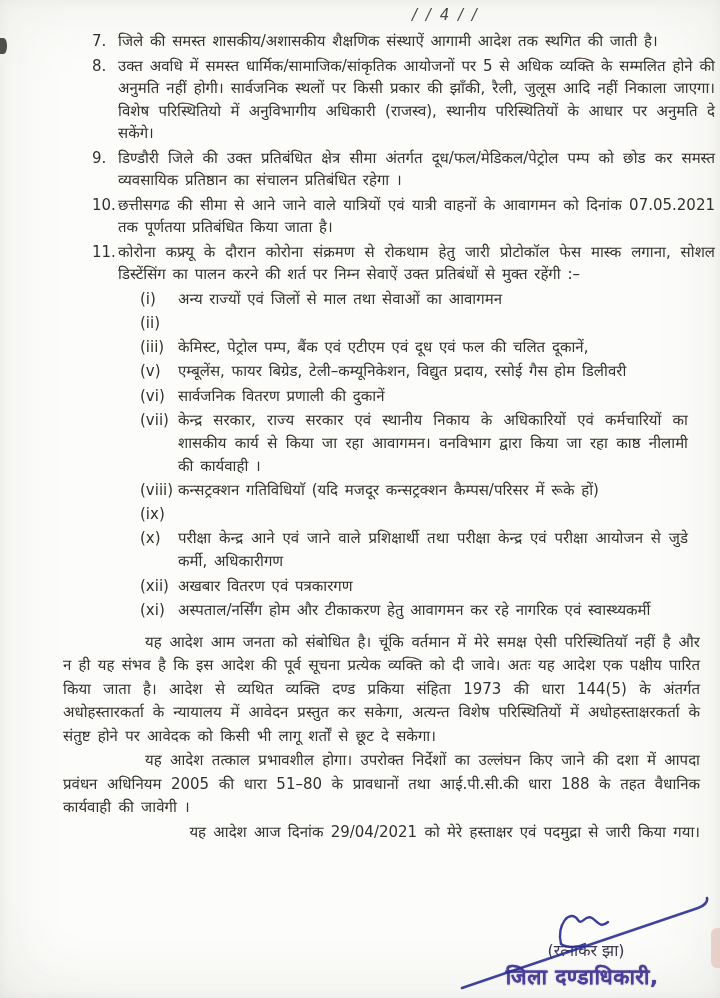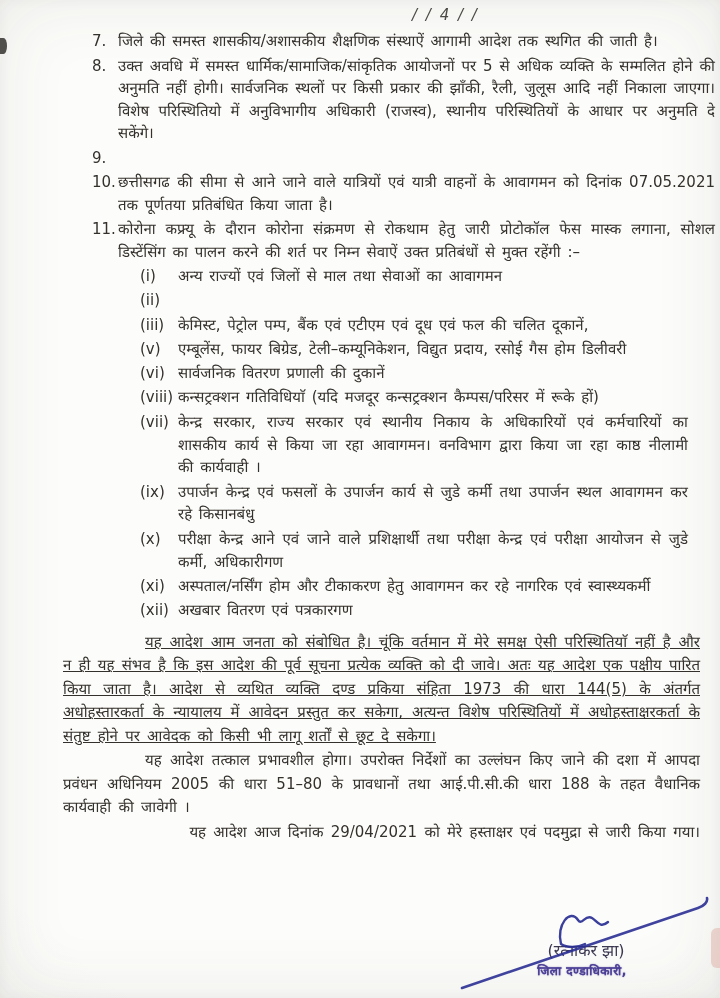--- a/index.html
+++ b/index.html
@@ -24,30 +24,30 @@
   .item{display:flex;padding-left:92px;margin-bottom:2px;
         font-size:15px;line-height:22.5px;}
   .item .num{flex:none;width:26px;}
   .item .txt{flex:1;text-align:justify;margin-right:5px;word-spacing:2px;}
   .sub{display:flex;padding-left:140px;margin-bottom:1.5px;
        font-size:15px;line-height:22.8px;}
   .sub .num{flex:none;width:38px;}
   .sub .txt{flex:1;text-align:justify;margin-right:32px;word-spacing:2px;}
   .para{margin:0 20px 1px 63px;text-align:justify;text-indent:82px;
         font-size:15px;line-height:23.5px;word-spacing:2.5px;}
-  .para.first{margin-top:9px;text-decoration:underline;}
+  .para.first{margin-top:9px;}
   .para.dateline{text-align:right;}
   
   .sign-name{
     position:absolute;left:498px;top:939px;width:176px;text-align:center;
     font-size:16px;color:#3c3852;white-space:nowrap;
   }
   .sign-title{
     position:absolute;left:477px;top:962px;width:210px;text-align:center;
-    font-size:12px;font-weight:bold;color:#4b3f96;letter-spacing:.5px;
+    font-size:21px;font-weight:bold;color:#4b3f96;letter-spacing:.5px;
     text-shadow:0 0 1.2px rgba(75,63,150,.85);white-space:nowrap;
   }
   .ink-svg{position:absolute;left:440px;top:893px;width:280px;height:105px;z-index:4;}
   
   .artifact-left{
     position:absolute;left:0;top:38px;width:7px;height:16px;
     background:#35332f;border-radius:0 60% 60% 0;opacity:.85;
   }
   .smudge-right{
     position:absolute;right:0;top:928px;width:9px;height:40px;
@@ -68,20 +68,21 @@
     <div class="item">
       <span class="num">7.</span>
       <span class="txt">जिले की समस्त शासकीय/अशासकीय शैक्षणिक संस्थाऐं आगामी आदेश तक स्थगित की जाती है।</span>
     </div>
     <div class="item">
       <span class="num">8.</span>
       <span class="txt">उक्त अवधि में समस्त धार्मिक/सामाजिक/सांकृतिक आयोजनों पर 5 से अधिक व्यक्ति के सम्मलित होने की अनुमति नहीं होगी। सार्वजनिक स्थलों पर किसी प्रकार की झाँकी, रैली, जुलूस आदि नहीं निकाला जाएगा। विशेष परिस्थितियो में अनुविभागीय अधिकारी (राजस्व), स्थानीय परिस्थितियों के आधार पर अनुमति दे सकेंगे।</span>
     </div>
     <div class="item">
       <span class="num">9.</span>
+      <span class="txt">डिण्डौरी जिले की उक्त प्रतिबंधित क्षेत्र सीमा अंतर्गत दूध/फल/मेडिकल/पेट्रोल पम्प को छोड कर समस्त व्यवसायिक प्रतिष्ठान का संचालन प्रतिबंधित रहेगा ।</span>
     </div>
     <div class="item">
       <span class="num">10.</span>
       <span class="txt">छत्तीसगढ की सीमा से आने जाने वाले यात्रियों एवं यात्री वाहनों के आवागमन को दिनांक 07.05.2021 तक पूर्णतया प्रतिबंधित किया जाता है।</span>
     </div>
     <div class="item">
       <span class="num">11.</span>
       <span class="txt">कोरोना कफ्र्यू के दौरान कोरोना संक्रमण से रोकथाम हेतु जारी प्रोटोकॉल फेस मास्क लगाना, सोशल डिस्टेंसिंग का पालन करने की शर्त पर निम्न सेवाऐं उक्त प्रतिबंधों से मुक्त रहेंगी :–</span>
     </div>
 
@@ -98,42 +99,41 @@
     </div>
     <div class="sub">
       <span class="num">(v)</span>
       <span class="txt">एम्बूलेंस, फायर बिग्रेड, टेली–कम्यूनिकेशन, विद्युत प्रदाय, रसोई गैस होम डिलीवरी</span>
     </div>
     <div class="sub">
       <span class="num">(vi)</span>
       <span class="txt">सार्वजनिक वितरण प्रणाली की दुकानें</span>
     </div>
     <div class="sub">
+      <span class="num">(vii)</span>
+      <span class="txt">केन्द्र सरकार, राज्य सरकार एवं स्थानीय निकाय के अधिकारियों एवं कर्मचारियों का शासकीय कार्य से किया जा रहा आवागमन। वनविभाग द्वारा किया जा रहा काष्ठ नीलामी की कार्यवाही ।</span>
+    </div>
+    <div class="sub">
       <span class="num">(viii)</span>
       <span class="txt">कन्सट्रक्शन गतिविधियाॅ (यदि मजदूर कन्सट्रक्शन कैम्पस/परिसर में रूके हों)</span>
     </div>
     <div class="sub">
-      <span class="num">(vii)</span>
-      <span class="txt">केन्द्र सरकार, राज्य सरकार एवं स्थानीय निकाय के अधिकारियों एवं कर्मचारियों का शासकीय कार्य से किया जा रहा आवागमन। वनविभाग द्वारा किया जा रहा काष्ठ नीलामी की कार्यवाही ।</span>
-    </div>
-    <div class="sub">
       <span class="num">(ix)</span>
-      <span class="txt">उपार्जन केन्द्र एवं फसलों के उपार्जन कार्य से जुडे कर्मी तथा उपार्जन स्थल आवागमन कर रहे किसानबंधु</span>
     </div>
     <div class="sub">
       <span class="num">(x)</span>
       <span class="txt">परीक्षा केन्द्र आने एवं जाने वाले प्रशिक्षार्थी तथा परीक्षा केन्द्र एवं परीक्षा आयोजन से जुडे कर्मी, अधिकारीगण</span>
     </div>
     <div class="sub">
+      <span class="num">(xii)</span>
+      <span class="txt">अखबार वितरण एवं पत्रकारगण</span>
+    </div>
+    <div class="sub">
       <span class="num">(xi)</span>
       <span class="txt">अस्पताल/नर्सिंग होम और टीकाकरण हेतु आवागमन कर रहे नागरिक एवं स्वास्थ्यकर्मी</span>
-    </div>
-    <div class="sub">
-      <span class="num">(xii)</span>
-      <span class="txt">अखबार वितरण एवं पत्रकारगण</span>
     </div>
 
     <p class="para first">यह आदेश आम जनता को संबोधित है। चूंकि वर्तमान में मेरे समक्ष ऐसी परिस्थितियाॅ नहीं है और न ही यह संभव है कि इस आदेश की पूर्व सूचना प्रत्येक व्यक्ति को दी जावे। अतः यह आदेश एक पक्षीय पारित किया जाता है। आदेश से व्यथित व्यक्ति दण्ड प्रकिया संहिता 1973 की धारा 144(5) के अंतर्गत अधोहस्तारकर्ता के न्यायालय में आवेदन प्रस्तुत कर सकेगा, अत्यन्त विशेष परिस्थितियों में अधोहस्ताक्षरकर्ता के संतुष्ट होने पर आवेदक को किसी भी लागू शर्तों से छूट दे सकेगा।</p>
     <p class="para">यह आदेश तत्काल प्रभावशील होगा। उपरोक्त निर्देशों का उल्लंघन किए जाने की दशा में आपदा प्रवंधन अधिनियम 2005 की धारा 51–80 के प्रावधानों तथा आई.पी.सी.की धारा 188 के तहत वैधानिक कार्यवाही की जावेगी ।</p>
     <p class="para dateline">यह आदेश आज दिनांक 29/04/2021 को मेरे हस्ताक्षर एवं पदमुद्रा से जारी किया गया।</p>
   </div>
 
   <div class="sign-name">(रत्नाकर झा)</div>
   <div class="sign-title">जिला दण्डाधिकारी,</div>
 

